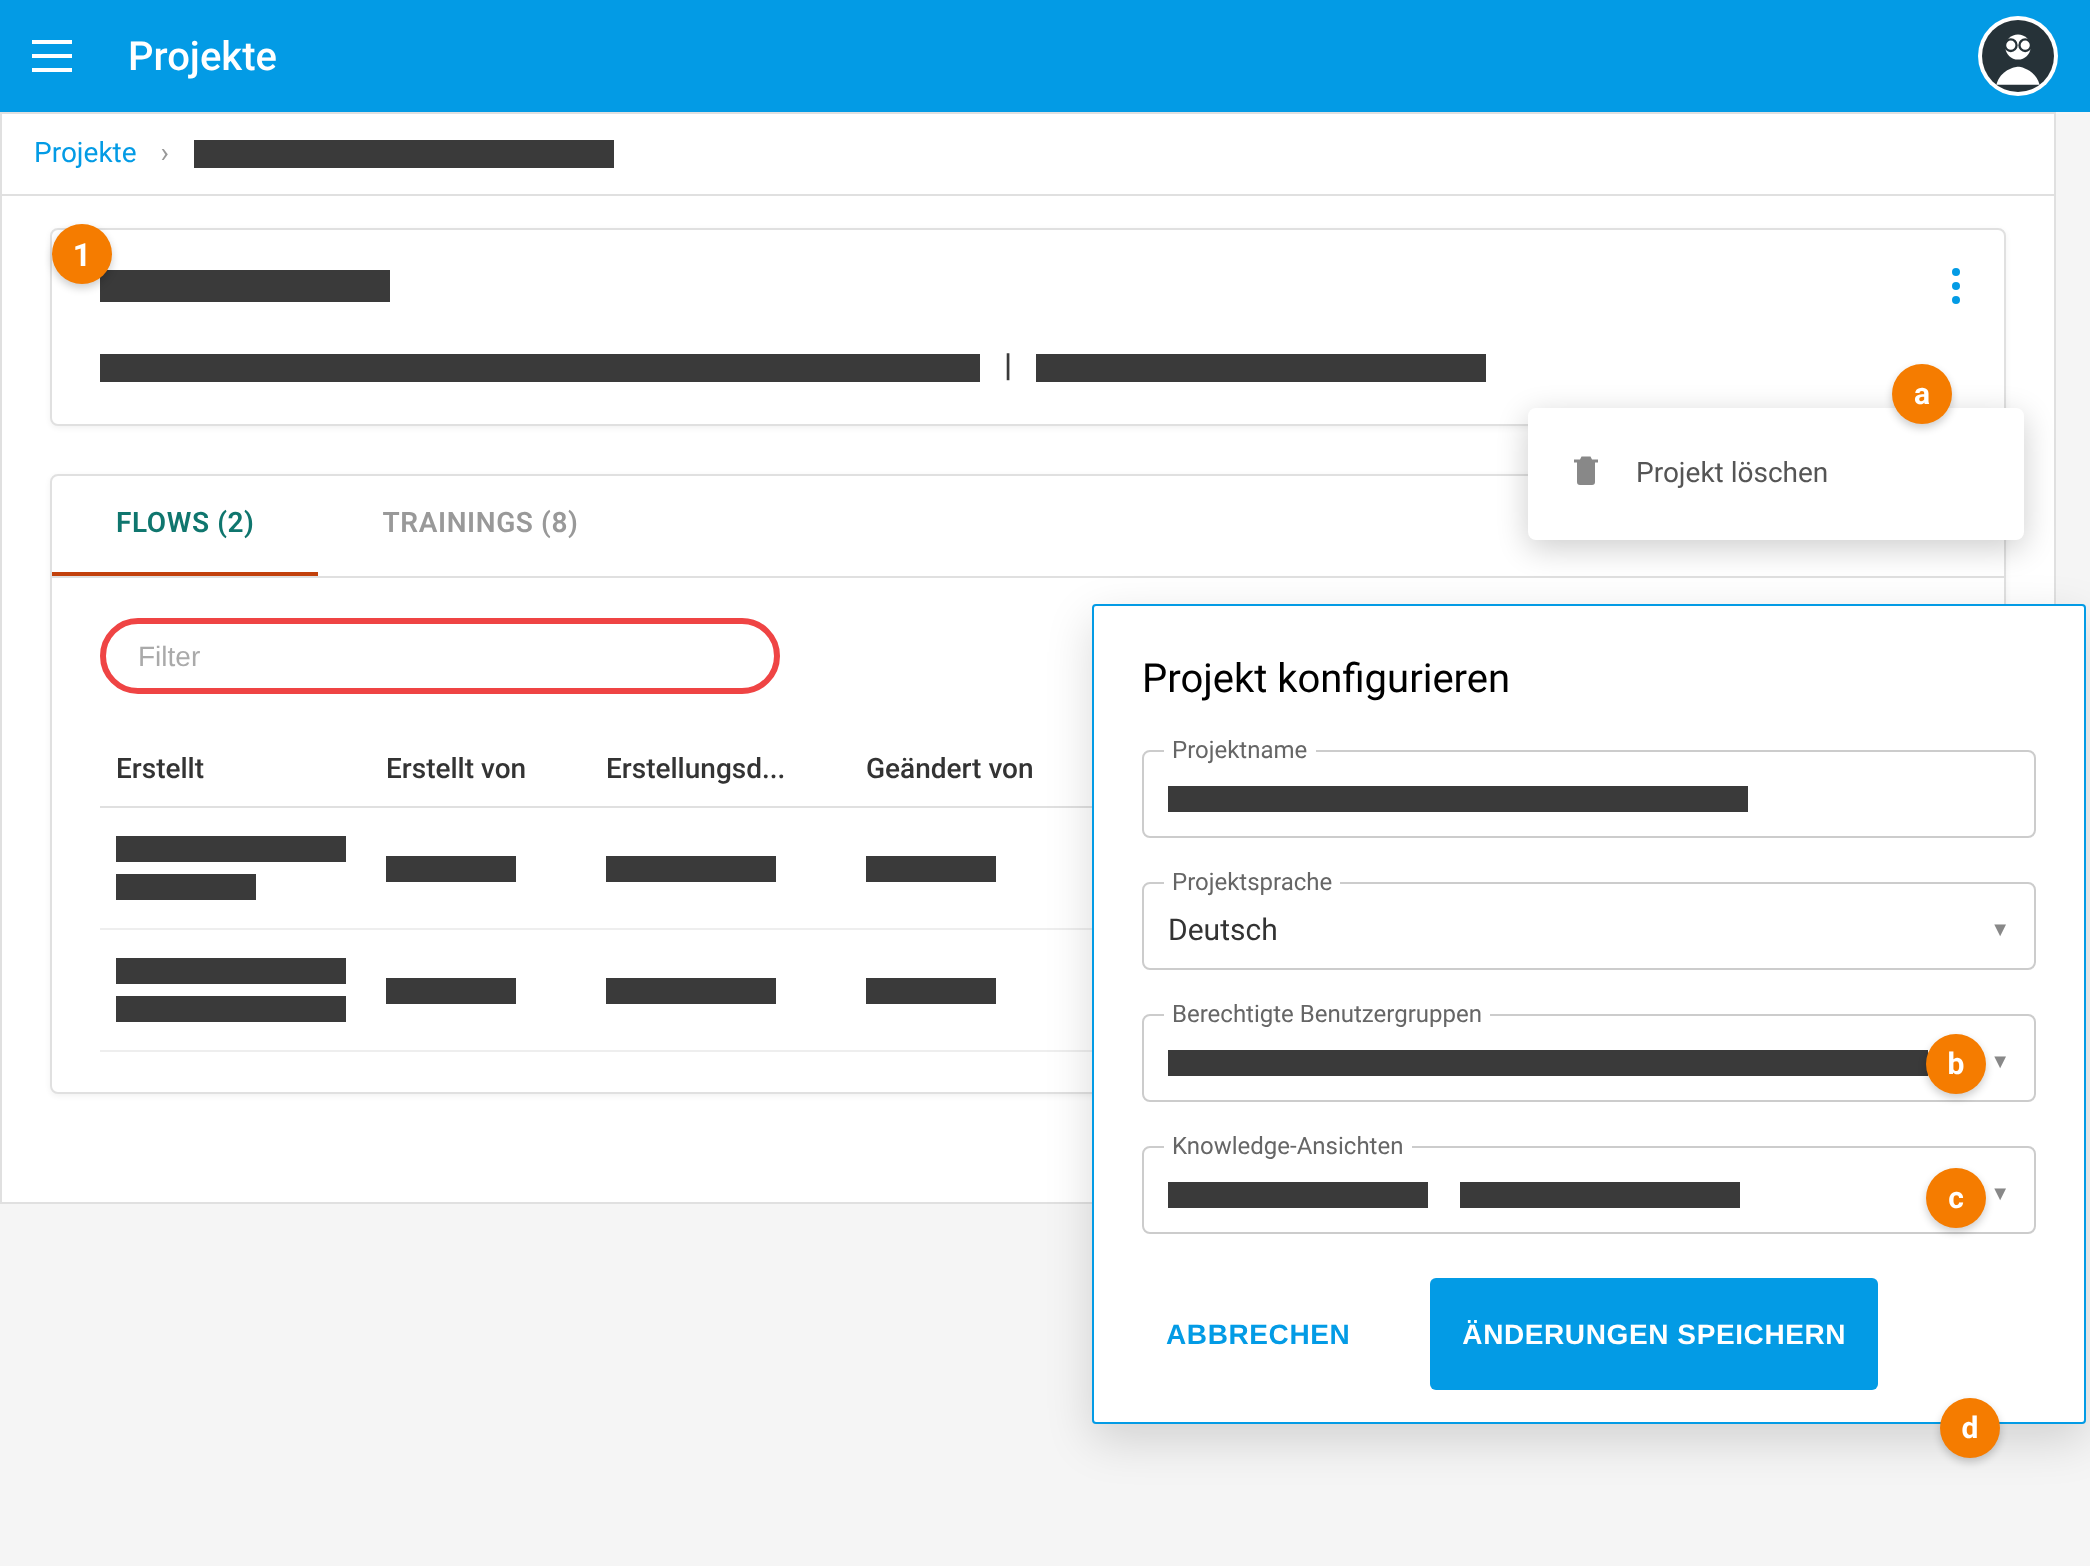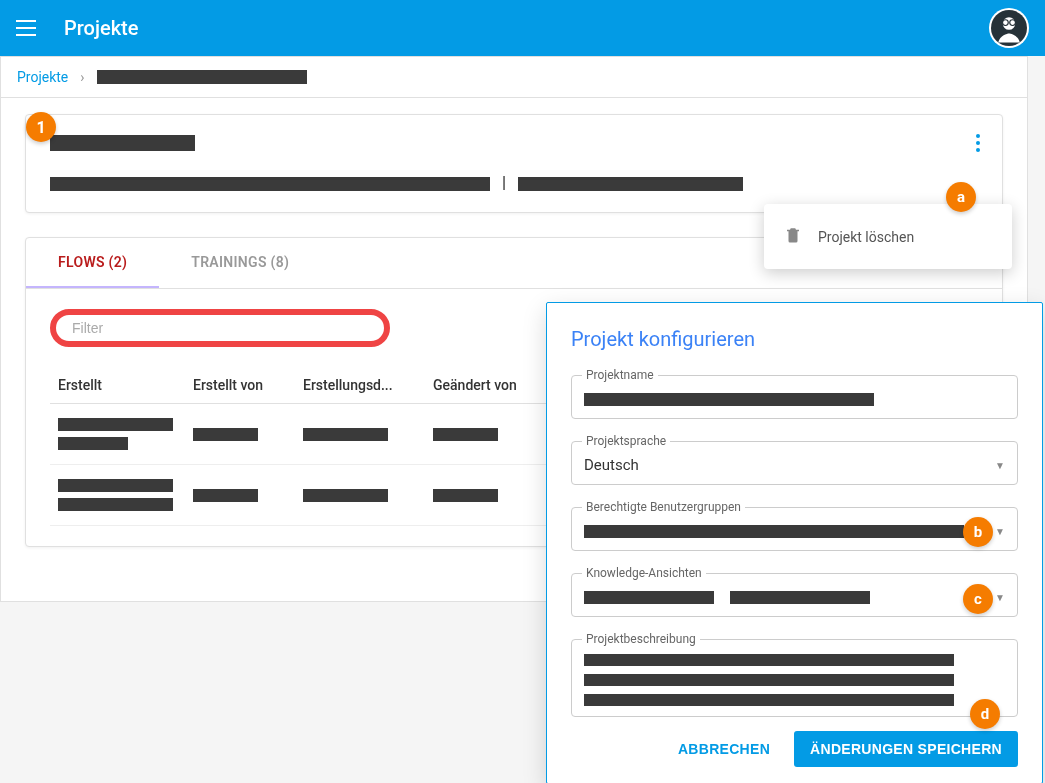--- a/index.html
+++ b/index.html
@@ -25,23 +25,23 @@
     .redact { background: #3a3a3a; display: inline-block; }
     .pc-title { width: 145px; height: 16px; margin-bottom: 18px; }
     .pc-sub1 { width: 440px; height: 14px; display: inline-block; vertical-align: middle;}
     .pc-sep { color:#3a3a3a; margin: 0 8px; font-weight: bold; }
     .pc-sub2 { width: 225px; height: 14px; display: inline-block; vertical-align: middle;}
     .kebab { position: absolute; top: 16px; right: 12px; width: 24px; height: 24px; cursor: pointer; color: #039be5; display: flex; flex-direction: column; align-items: center; justify-content: center; gap: 3px; }
     .kebab span { width: 4px; height: 4px; border-radius: 50%; background: #039be5; }
 
     .tabs { display: flex; border-bottom: 1px solid #e0e0e0; }
     .tab { padding: 16px 32px; font-size: 14px; font-weight: 600; color: #999; cursor: pointer; letter-spacing: 0.3px; }
-    .tab.active { color: #b91c1c; border-bottom: 2px solid #c4b5fd; }
+    .tab.active { color: #0f766e; border-bottom: 2px solid #c2410c; }
     .tab-body { padding: 20px 24px; }
-    .filter-input { border: 6px solid #ef4444; border-radius: 20px; width: 340px; height: 38px; padding: 0 16px; font-size: 14px; outline: none; color:#333; }
+    .filter-input { border: 3px solid #ef4444; border-radius: 20px; width: 340px; height: 38px; padding: 0 16px; font-size: 14px; outline: none; color:#333; }
     .filter-input::placeholder { color:#aaa; }
 
     table.grid { width: 100%; margin-top: 20px; border-collapse: collapse; table-layout: fixed; }
     table.grid th { text-align: left; font-weight: 500; font-size: 14px; color: #333; padding: 10px 8px; border-bottom: 1px solid #e0e0e0; }
     table.grid td { padding: 14px 8px; border-bottom: 1px solid #eee; vertical-align: top; }
     .cell-red { background:#3a3a3a; height:13px; display:block; }
 
     
     .balloon { position: absolute; width: 30px; height: 30px; border-radius: 50%; background: #f57c00; color: #fff; font-weight: bold; font-size: 16px; display: flex; align-items: center; justify-content: center; box-shadow: 0 2px 4px rgba(0,0,0,.2); z-index: 50; }
     .balloon.b-1 { top: 112px; left: 26px; }
@@ -50,30 +50,30 @@
     .balloon.b-c { top: 584px; left: 963px; font-size: 15px; }
     .balloon.b-d { top: 699px; left: 970px; font-size: 15px; }
 
     
     .popup { position: absolute; top: 204px; left: 764px; width: 248px; background: #fff; border-radius: 4px; box-shadow: 0 4px 16px rgba(0,0,0,.2); padding: 8px 0; z-index: 30; }
     .pm-item { display: flex; align-items: center; gap: 16px; padding: 14px 20px; cursor: pointer; font-size: 14px; color: #555; }
     .pm-icon { width: 18px; color: #888; }
 
     
     .dialog { position: absolute; top: 302px; left: 546px; width: 497px; background: #fff; border: 1px solid #039be5; border-radius: 2px; box-shadow: 0 8px 24px rgba(0,0,0,.15); z-index: 40; padding: 24px 24px 16px 24px; }
-    .dlg-title { font-size: 20px; color: #3b82f6; margin-bottom: 24px; }
+    .dlg-title { font-size: 20px; color: #000000; margin-bottom: 24px; }
     .field { position: relative; border: 1px solid #ccc; border-radius: 4px; padding: 14px 12px 10px 12px; margin-bottom: 22px; }
     .field-label { position: absolute; top: -8px; left: 10px; background: #fff; padding: 0 4px; font-size: 12px; color: #666; }
     .field-body { display:flex; align-items:center; min-height:18px; }
     .field-body .redact { height: 13px; }
     .caret { margin-left:auto; color:#888; font-size:10px; }
     .desc-lines .redact { height:12px; margin-bottom:8px; display:block; }
-    .dlg-actions { display:flex; justify-content:flex-end; gap:12px; margin-top:4px; }
+    .dlg-actions { display:flex; gap:28px; margin-top:4px; }
     .btn-text { background:none; border:none; color:#039be5; font-weight:600; font-size:14px; padding:10px 12px; cursor:pointer; letter-spacing:0.3px; }
-    .btn-primary { background:#039be5; color:#fff; border:none; font-weight:600; font-size:14px; padding:0 16px; border-radius:3px; cursor:pointer; letter-spacing:0.3px; }
+    .btn-primary { background:#039be5; color:#fff; border:none; font-weight:600; font-size:14px; padding:20px 16px; border-radius:3px; cursor:pointer; letter-spacing:0.3px; }
   </style>
 </head>
 <body>
 
 <div class="topbar">
   <div class="hamburger">
       <span></span>
       <span></span>
       <span></span>
     </div>
@@ -204,28 +204,20 @@
 
   <div class="field">
     <span class="field-label">Knowledge-Ansichten</span>
     <div class="field-body">
       <span class="redact" style="width:130px;margin-right:16px"></span>
       <span class="redact" style="width:140px"></span>
       <span class="caret">▼</span>
     </div>
   </div>
 
-  <div class="field" style="margin-bottom:14px">
-    <span class="field-label">Projektbeschreibung</span>
-    <div class="desc-lines">
-      <span class="redact" style="width:370px"></span>
-      <span class="redact" style="width:370px"></span>
-      <span class="redact" style="width:370px;margin-bottom:0"></span>
-    </div>
-  </div>
 
   <div class="dlg-actions">
     <button class="btn-text">ABBRECHEN</button>
     <button class="btn-primary">ÄNDERUNGEN SPEICHERN</button>
   </div>
 </div>
 
 <div class="balloon b-1">1</div>
 <div class="balloon b-a">a</div>
 <div class="balloon b-b">b</div>

